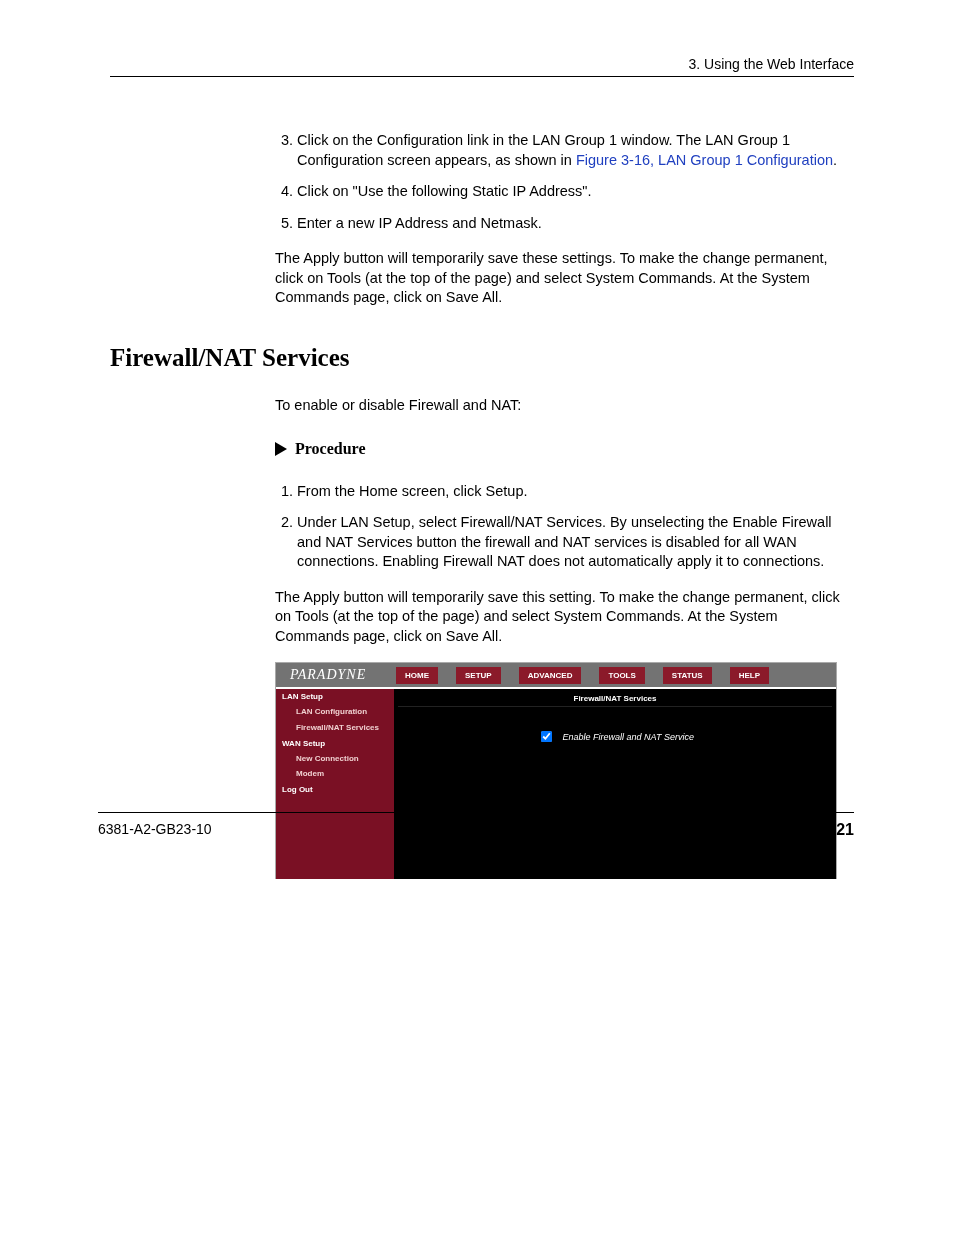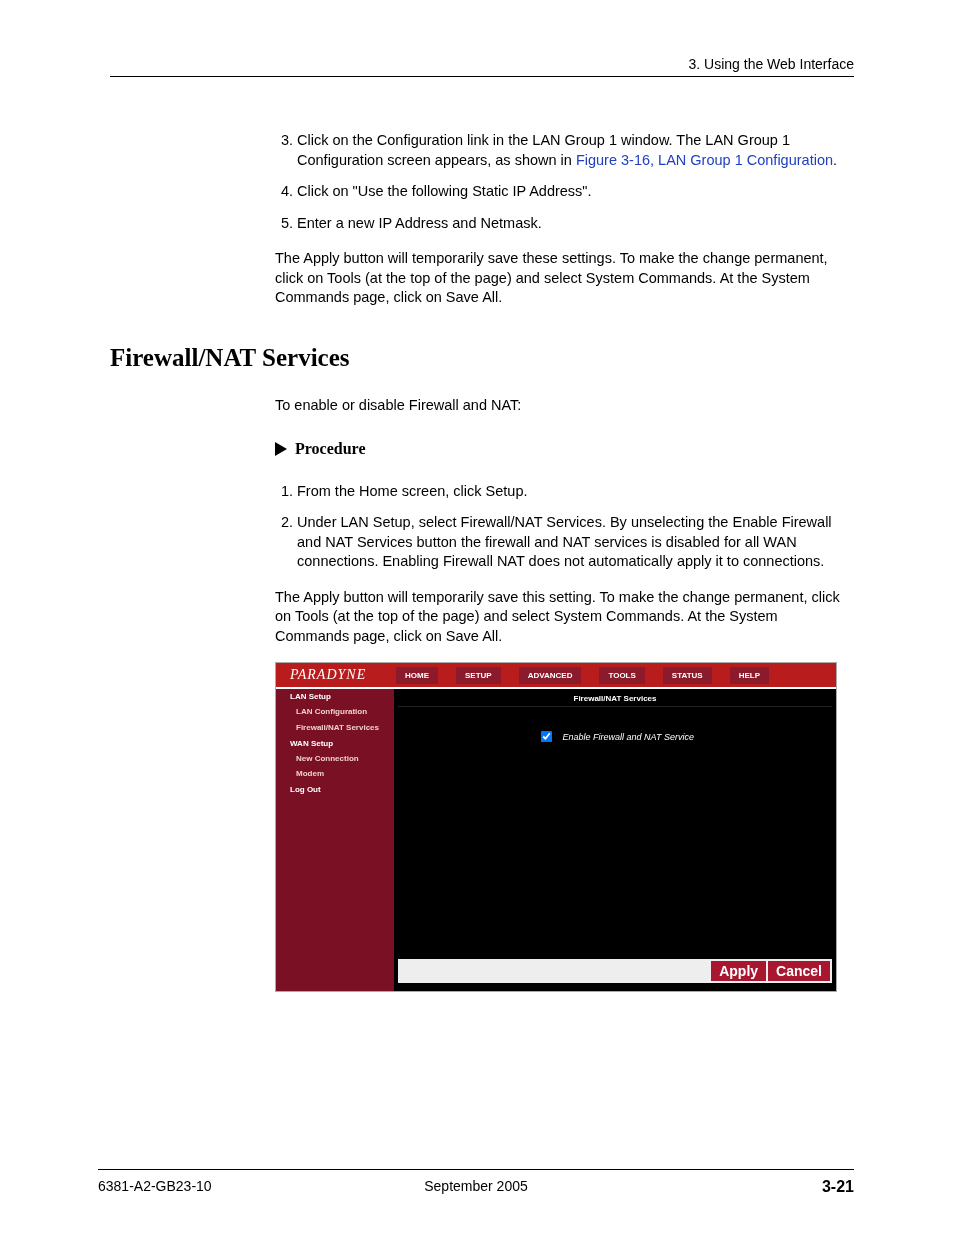--- a/index.html
+++ b/index.html
@@ -4,21 +4,21 @@
 <style>
   body {
     font-family: Arial, Helvetica, sans-serif;
     margin: 0;
     padding: 0;
     background: #fff;
     color: #000;
   }
   .page {
     width: 954px;
-    height: 1236px;
+    height: 879px;
     position: relative;
     box-sizing: border-box;
     padding: 56px 100px 0 110px;
   }
   .header-bar {
     border-bottom: 1px solid #000;
     padding-bottom: 4px;
     text-align: right;
     font-size: 14px;
     margin-bottom: 54px;
@@ -78,21 +78,21 @@
   .router-shot {
     margin-left: 165px;
     width: 560px;
     border: 1px solid #aaa;
     background: #fff;
     font-size: 9px;
     font-family: Verdana, Arial, sans-serif;
   }
   .router-top {
     display: flex;
-    background: #b91c1c;
+    background: #737373;
     height: 24px;
     align-items: center;
   }
   .brand {
     color: #fff;
     font-family: "Times New Roman", Times, serif;
     font-style: italic;
     font-size: 14px;
     letter-spacing: 1px;
     padding: 0 14px;
@@ -116,21 +116,21 @@
     background: #000;
   }
   .sidebar {
     width: 118px;
     background: #7a1024;
     color: #fff;
   }
   .sidebar .group {
     font-weight: bold;
     font-size: 8px;
-    padding: 3px 14px;
+    padding: 3px 6px;
   }
   .sidebar .item {
     font-weight: bold;
     font-size: 8px;
     padding: 3px 6px 3px 20px;
     line-height: 1.2;
     color: #f0d0d0;
   }
   .sidebar .fill { height: 160px; }
   .mainpane {

